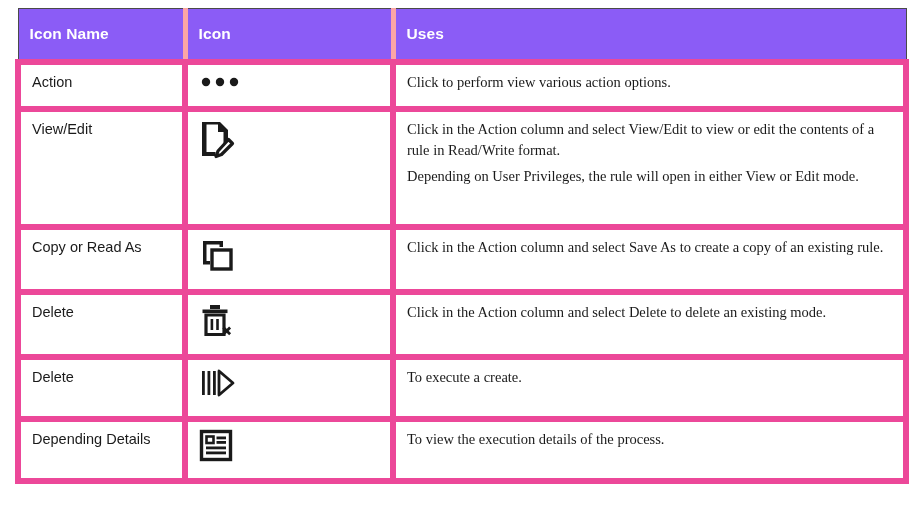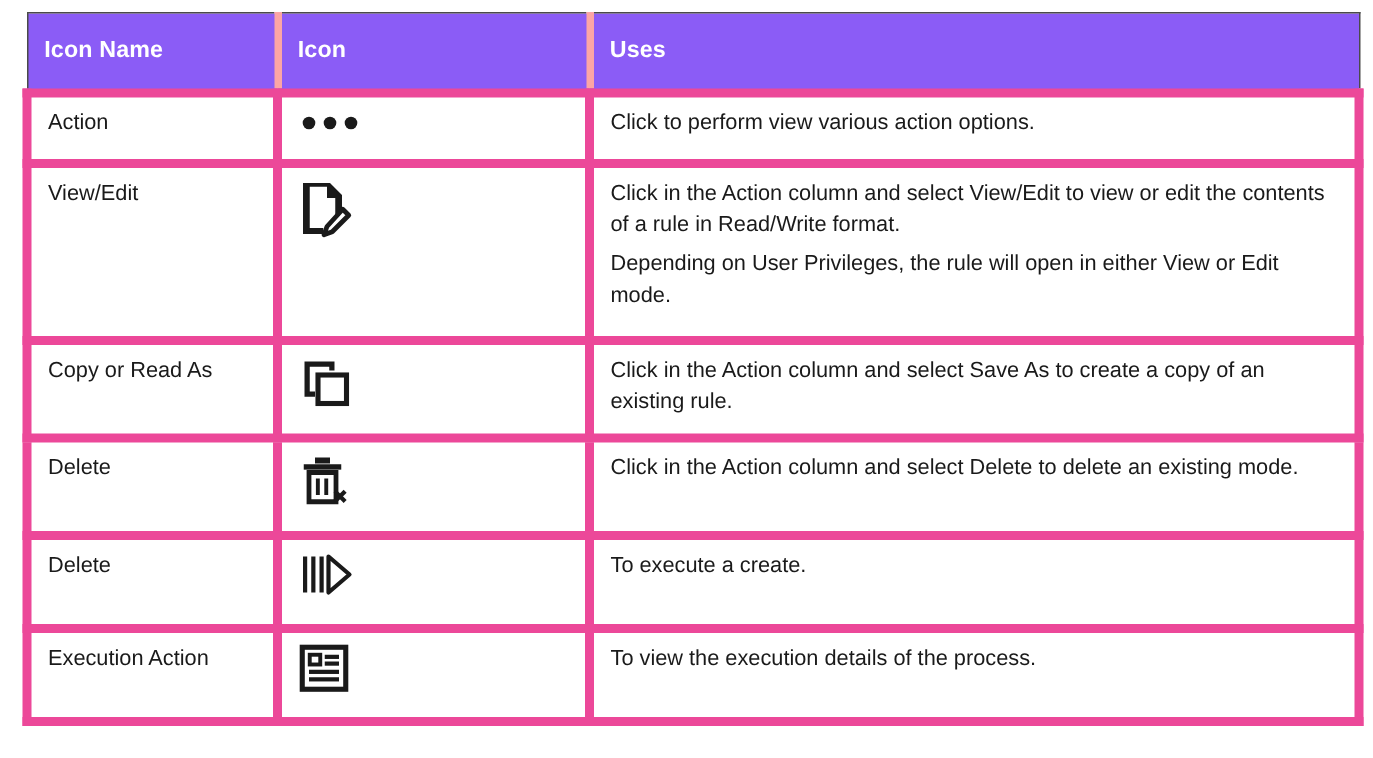--- a/index.html
+++ b/index.html
@@ -60,20 +60,21 @@
   }
   .cell-name {
     white-space: nowrap;
   }
   .cell-icon {
     padding-left: 16px;
     padding-top: 8px;
   }
   .cell-uses p {
     margin: 0 0 6px 0;
+    font-family: Liberation Serif, serif;
   }
   .cell-uses p:last-child {
     margin-bottom: 0;
   }
 
   
   tr.r-action td      { height: 26px; }
   tr.r-viewedit td    { height: 97px; }
   tr.r-copy td        { height: 44px; }
   tr.r-delete td      { height: 44px; }
@@ -186,21 +187,21 @@
               <path d="M20 4 L34 16 L20 28 Z" fill="none" stroke="#1a1a1a" stroke-width="2.8" stroke-linejoin="round"></path>
             </svg>
           </span>
         </td>
         <td class="cell-uses">
           <p>To execute a create.</p>
         </td>
       </tr>
 
       <tr class="r-execdetails">
-        <td class="cell-name">Execution Action</td>
+        <td class="cell-name">Depending Details</td>
         <td class="cell-icon">
           <span class="glyph">
             <svg width="36" height="34" viewBox="0 0 36 34">
               <rect x="2.5" y="2.5" width="29" height="28" fill="none" stroke="#1a1a1a" stroke-width="3.4"></rect>
               <rect x="7.5" y="7.5" width="7" height="6.5" fill="none" stroke="#1a1a1a" stroke-width="2.6"></rect>
               <rect x="17.5" y="7.5" width="9.5" height="2.8" fill="#1a1a1a"></rect>
               <rect x="17.5" y="12" width="9.5" height="2.8" fill="#1a1a1a"></rect>
               <rect x="7" y="17.5" width="20" height="2.8" fill="#1a1a1a"></rect>
               <rect x="7" y="22.5" width="20" height="2.8" fill="#1a1a1a"></rect>
             </svg>

